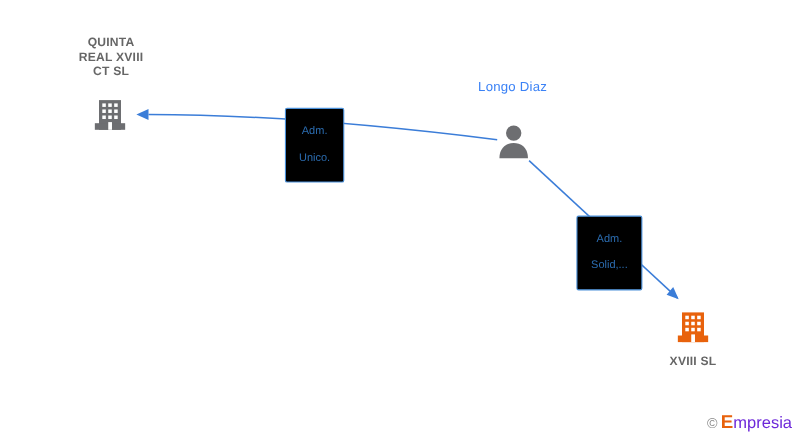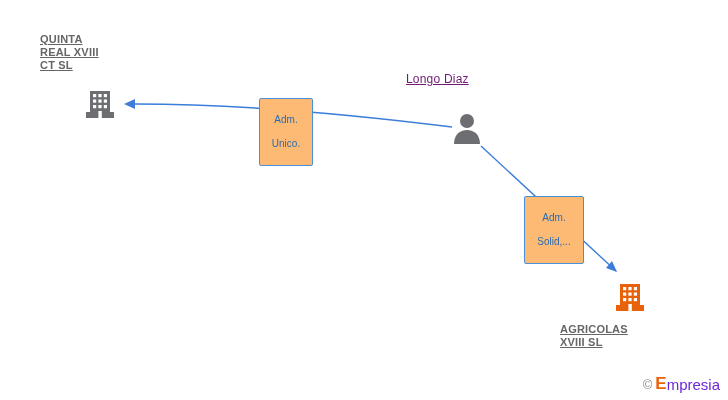--- a/index.html
+++ b/index.html
@@ -23,45 +23,44 @@
     left: 0;
     top: 0;
     width: 728px;
     height: 400px;
     pointer-events: none;
   }
 
   
   .node-label {
     position: absolute;
-    text-align: left;
+    text-align: center;
     font-size: 11px;
     font-weight: bold;
     color: #666666;
     line-height: 13px;
     letter-spacing: 0.2px;
-    text-decoration: underline;
   }
   .node-label.person {
     font-weight: normal;
-    color: #701a75;
+    color: #3b82f6;
     font-size: 12px;
     line-height: 15px;
   }
 
   
   .icon-wrap {
     position: absolute;
   }
 
   
   .edge-label {
     position: absolute;
     border: 1px solid #4a90d9;
-    background: #fdba74;
+    background: #000000;
     color: #2b6cb0;
     font-size: 10px;
     line-height: 12px;
     text-align: center;
     padding: 3px 5px;
     border-radius: 2px;
     white-space: pre-line;
     font-family: "Liberation Sans", sans-serif;
   }
 
@@ -151,21 +150,20 @@
         <rect x="12.4" y="11.5" width="3.2" height="3.2"></rect>
         <rect x="17.8" y="11.5" width="3.2" height="3.2"></rect>
         <rect x="7" y="17" width="3.2" height="3.2"></rect>
         <rect x="12.4" y="17" width="3.2" height="3.2"></rect>
         <rect x="17.8" y="17" width="3.2" height="3.2"></rect>
         <rect x="12.4" y="23" width="3.4" height="7"></rect>
       </g>
     </svg>
   </div>
   <div class="node-label" style="left: 560px; top: 323px; width: 140px;">
-    <div>AGRICOLAS</div>
     <div>XVIII  SL</div>
   </div>
 
   <div class="edge-label" style="left: 259px; top: 98px; width: 42px;">
     <div>Adm.</div>
     <div>Unico.</div>
   </div>
 
   <div class="edge-label" style="left: 524px; top: 196px; width: 48px;">
     <div>Adm.</div>

